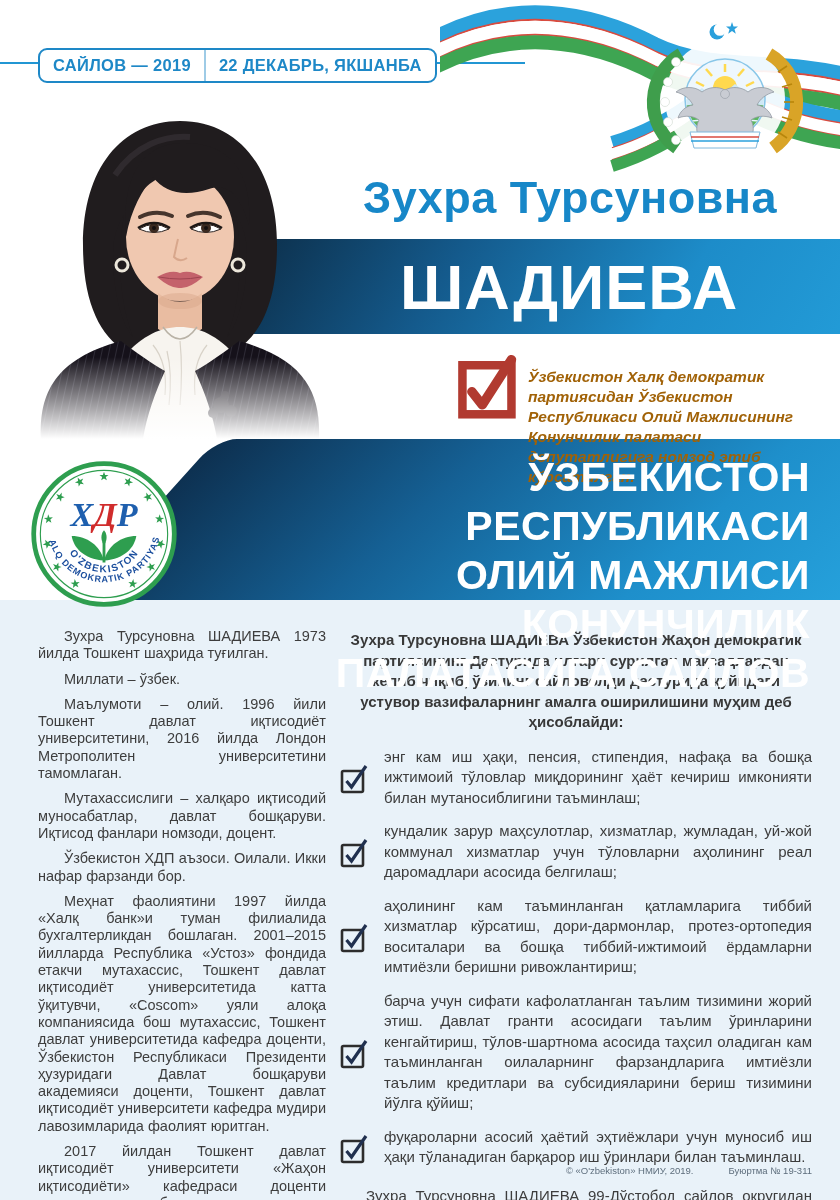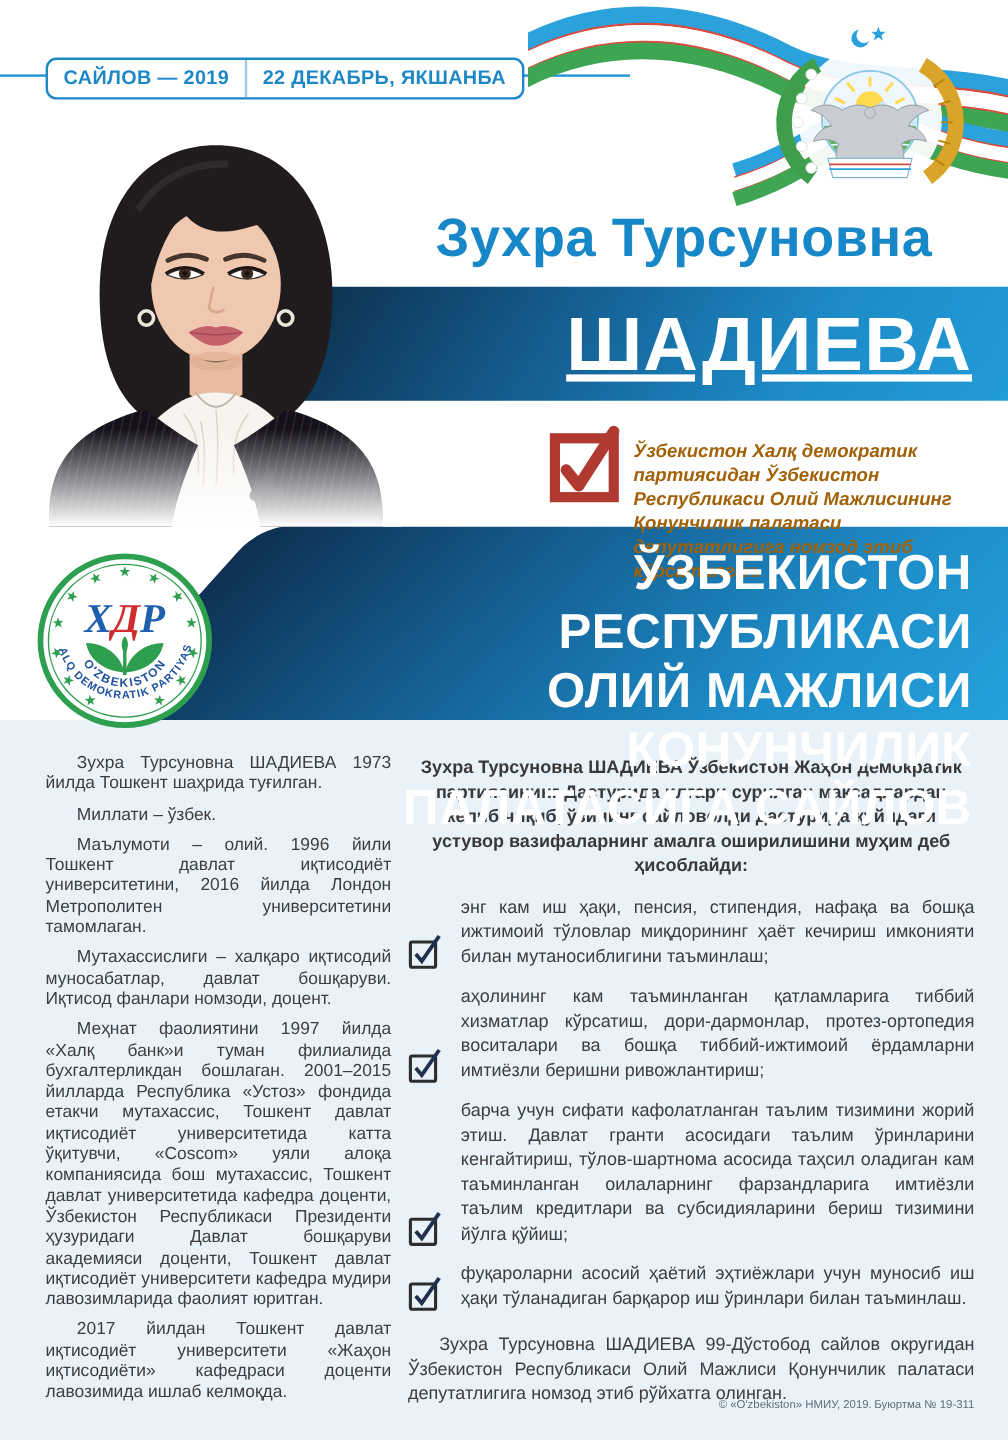--- a/index.html
+++ b/index.html
@@ -19,21 +19,21 @@
   
   .photo{position:absolute;top:103px;left:25px;width:310px;height:334px;z-index:6;}
 
   
   .name-first{position:absolute;top:170px;left:330px;right:30px;text-align:center;
         font-size:45px;font-weight:bold;color:#1787c8;letter-spacing:.5px;z-index:5;}
   .band-surname{position:absolute;top:237px;left:238px;width:742px;height:95px;border-radius:12px;
         background:linear-gradient(105deg,#0c2c46 0%,#145a8c 30%,#1d8cc9 62%,#25a3de 100%);
         transform:skewX(-20deg);transform-origin:0 0;z-index:4;}
   .surname-text{position:absolute;top:240px;left:400px;right:30px;height:90px;line-height:90px;
-        text-align:right;font-size:63px;font-weight:bold;color:#fff;letter-spacing:1px;z-index:5;text-decoration:underline;}
+        font-size:63px;font-weight:bold;color:#fff;letter-spacing:1px;z-index:5;}
 
   
   .nominate-box{position:absolute;top:348px;left:453px;width:66px;height:72px;z-index:5;}
   .nominate-text{position:absolute;top:349px;left:528px;width:286px;z-index:5;
         font-size:15.5px;line-height:20px;font-weight:bold;font-style:italic;color:#a16207;}
 
   
   .banner-shape{position:absolute;top:437px;left:217px;width:823px;height:161px;border-radius:20px;
         background:linear-gradient(100deg,#0d3050 0%,#156094 33%,#1e8fcb 68%,#27a5df 100%);
         transform:skewX(-42deg);transform-origin:0 0;z-index:3;}
@@ -44,26 +44,26 @@
   .party-logo{position:absolute;top:456px;left:28px;width:152px;height:152px;z-index:6;}
 
   
   .body-bg{position:absolute;top:598px;left:0;right:0;bottom:0;background:#e9f2f9;z-index:0;}
   .bio{position:absolute;top:626px;left:38px;width:288px;z-index:4;}
   .bio p{margin:0 0 8px 0;font-size:14.5px;line-height:17.3px;color:#3d3d3d;
          text-align:justify;text-indent:26px;}
   .program{position:absolute;top:628px;left:340px;width:472px;z-index:4;}
   .program .intro{margin:0 4px 14px 4px;font-size:15px;line-height:20.5px;font-weight:bold;
          color:#383838;text-align:center;}
-  .item{display:flex;align-items:flex-end;margin:0 0 13px 0;}
+  .item{display:flex;align-items:center;margin:0 0 13px 0;}
   .item svg{flex:0 0 30px;width:30px;height:32px;margin-top:1px;}
   .item p{margin:0 0 0 14px;font-size:15px;line-height:20.5px;color:#3d3d3d;text-align:justify;}
   .closing{margin:18px 0 0 0;font-size:15px;line-height:20.5px;color:#3d3d3d;
          text-align:justify;text-indent:26px;}
-  .footer{position:absolute;top:1163px;right:28px;display:flex;gap:2px;z-index:4;
+  .footer{position:absolute;top:1163px;right:28px;display:flex;gap:35px;z-index:4;
          font-size:9.5px;color:#5d6d7c;}
 </style>
 </head>
 <body>
 
 <div class="page">
 
   <div class="body-bg"></div>
   <div class="topline"></div>
 
@@ -251,33 +251,41 @@
     <text font-size="9.5" font-weight="bold" fill="#1c4f9e" letter-spacing="1">
       <textPath href="#arcO" startOffset="50%" text-anchor="middle">XALQ DEMOKRATIK PARTIYASI</textPath>
     </text>
   </svg>
 
   <div class="bio">
     <p>Зухра Турсуновна ШАДИЕВА 1973 йилда Тошкент шаҳрида туғилган.</p>
     <p>Миллати – ўзбек.</p>
     <p>Маълумоти – олий. 1996 йили Тошкент давлат иқтисодиёт университетини, 2016 йилда Лондон Метрополитен университетини тамомлаган.</p>
     <p>Мутахассислиги – халқаро иқтисодий муносабатлар, давлат бошқаруви. Иқтисод фанлари номзоди, доцент.</p>
+    <p>Ўзбекистон ХДП аъзоси. Оилали. Икки нафар фарзанди бор.</p>
     <p>Меҳнат фаолиятини 1997 йилда «Халқ банк»и туман филиалида бухгалтерликдан бошлаган. 2001–2015 йилларда Республика «Устоз» фондида етакчи мутахассис, Тошкент давлат иқтисодиёт университетида катта ўқитувчи, «Coscom» уяли алоқа компаниясида бош мутахассис, Тошкент давлат университетида кафедра доценти, Ўзбекистон Республикаси Президенти ҳузуридаги Давлат бошқаруви академияси доценти, Тошкент давлат иқтисодиёт университети кафедра мудири лавозимларида фаолият юритган.</p>
     <p>2017 йилдан Тошкент давлат иқтисодиёт университети «Жаҳон иқтисодиёти» кафедраси доценти лавозимида ишлаб келмоқда.</p>
   </div>
 
   <div class="program">
     <p class="intro">Зухра Турсуновна ШАДИЕВА Ўзбекистон Жаҳон демократик партиясининг Дастурида илгари сурилган мақсадлардан келиб чиқиб, ўзининг сайловолди дастурида қуйидаги устувор вазифаларнинг амалга оширилишини муҳим деб ҳисоблайди:</p>
 
     <div class="item">
       <svg viewBox="0 0 30 32">
         <rect x="2" y="9" width="21" height="21" rx="1.5" fill="none" stroke="#2d2d2d" stroke-width="2.6"></rect>
         <path d="M 6.5,19 L 11.5,25 L 26,4" stroke="#20304f" stroke-width="3.2" fill="none"></path>
       </svg>
       <p>энг кам иш ҳақи, пенсия, стипендия, нафақа ва бошқа ижтимоий тўловлар миқдорининг ҳаёт кечириш имконияти билан мутаносиблигини таъминлаш;</p>
+    </div>
+    <div class="item">
+      <svg viewBox="0 0 30 32">
+        <rect x="2" y="9" width="21" height="21" rx="1.5" fill="none" stroke="#2d2d2d" stroke-width="2.6"></rect>
+        <path d="M 6.5,19 L 11.5,25 L 26,4" stroke="#20304f" stroke-width="3.2" fill="none"></path>
+      </svg>
+      <p>кундалик зарур маҳсулотлар, хизматлар, жумладан, уй-жой коммунал хизматлар учун тўловларни аҳолининг реал даромадлари асосида белгилаш;</p>
     </div>
     <div class="item">
       <svg viewBox="0 0 30 32">
         <rect x="2" y="9" width="21" height="21" rx="1.5" fill="none" stroke="#2d2d2d" stroke-width="2.6"></rect>
         <path d="M 6.5,19 L 11.5,25 L 26,4" stroke="#20304f" stroke-width="3.2" fill="none"></path>
       </svg>
       <p>аҳолининг кам таъминланган қатламларига тиббий хизматлар кўрсатиш, дори-дармонлар, протез-ортопедия воситалари ва бошқа тиббий-ижтимоий ёрдамларни имтиёзли беришни ривожлантириш;</p>
     </div>
     <div class="item">
       <svg viewBox="0 0 30 32">

